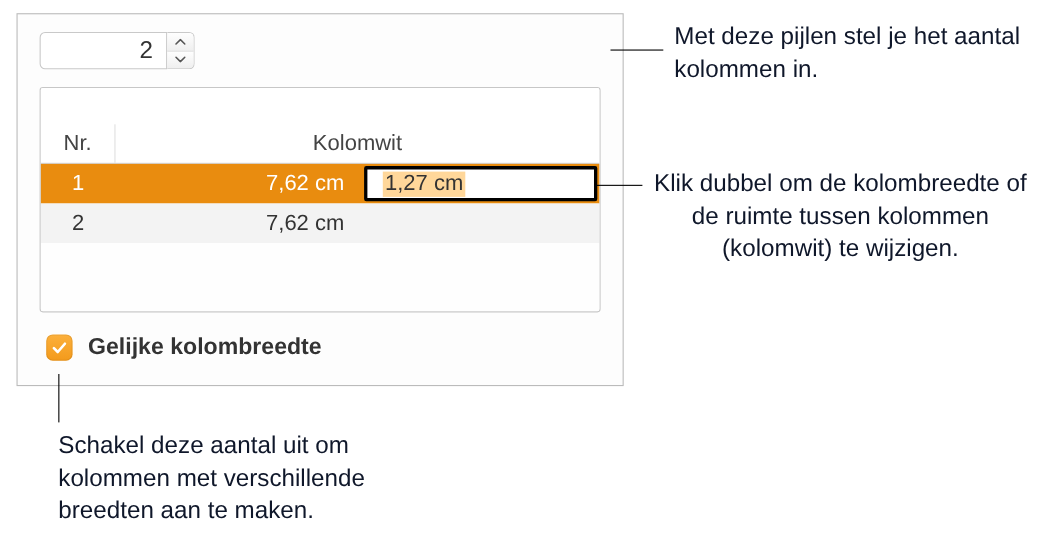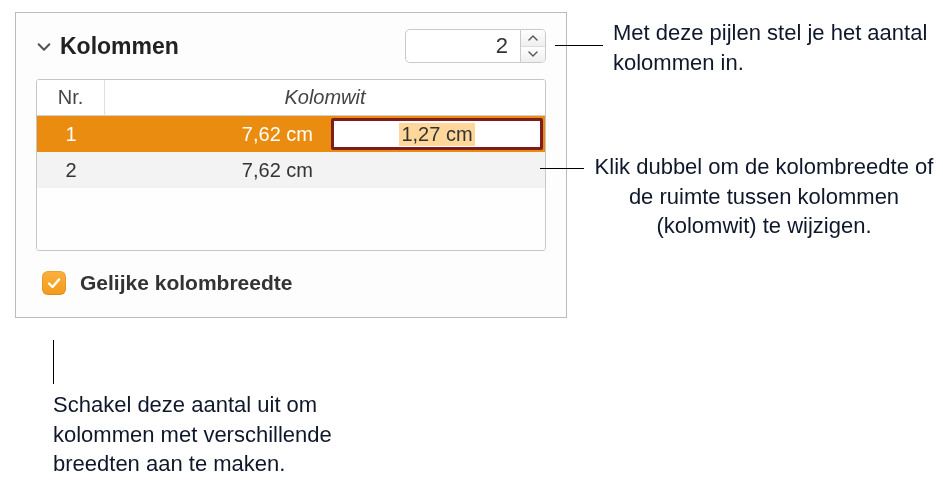--- a/index.html
+++ b/index.html
@@ -83,25 +83,26 @@
     .thead {
       display: flex;
       background: #fff;
       border-bottom: 1px solid #d0d0d0;
     }
     .th {
       padding: 6px 10px;
       font-size: 20px;
       color: #444;
       text-align: center;
+      margin-top: 33px;
     }
     .th:not(:last-child) { border-right: 1px solid #e0e0e0; }
     .col-nr { width: 68px; }
     .col-kolom { width: 226px; }
-    .col-kw { flex: 1; font-style: italic; }
+    .col-kw { flex: 1; }
     .tbody {}
     .tr {
       display: flex;
       height: 36px;
       align-items: stretch;
     }
     .tr.selected {
       background: #e98c0f;
       color: #fff;
     }
@@ -116,25 +117,25 @@
       padding: 16px 18px;
       font-size: 20px;
     }
     .td.nr { width: 68px; justify-content: center; padding: 0; }
     .td.kolom { width: 226px; }
     .td.kw { flex: 1; }
     .edit-cell {
       flex: 1;
       margin: 2px 2px 2px 0;
       background: #fff;
-      border: 3px solid #7f1d1d;
+      border: 3px solid #000000;
       border-radius: 2px;
       display: flex;
       align-items: center;
-      justify-content: center;
+      justify-content: flex-start;
       padding: 0 14px;
     }
     .edit-cell .value {
       background: #ffd79a;
       color: #333;
       padding: 0 2px;
     }
     .blank-row {
       height: 62px;
       background: #fefefe;
@@ -172,28 +173,20 @@
       font-size: 22px;
       line-height: 1.35;
       color: #0f172a;
     }
   </style>
 </head>
 <body>
 
 <div class="panel">
   <div class="header-row">
-    <div class="header-left">
-      <span class="disclosure">
-        <svg viewBox="0 0 12 12" width="16" height="16">
-            <path d="M2 4 L6 8 L10 4" fill="none" stroke="#555" stroke-width="1.6" stroke-linecap="round" stroke-linejoin="round"></path>
-          </svg>
-      </span>
-      <span class="section-title">Kolommen</span>
-    </div>
     <div class="stepper-wrap">
       <input class="stepper-input" value="2" style="">
       <div class="stepper-buttons">
         <div class="stepper-btn">
           <svg width="10" height="6" viewBox="0 0 10 6">
               <path d="M1 5 L5 1 L9 5" fill="none" stroke="#555" stroke-width="1.4" stroke-linecap="round" stroke-linejoin="round"></path>
             </svg>
         </div>
         <div class="stepper-btn">
           <svg width="10" height="6" viewBox="0 0 10 6">

